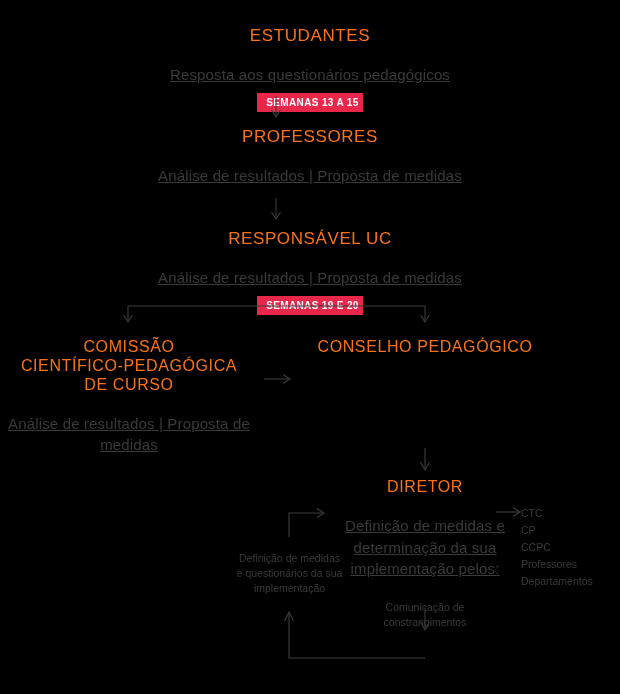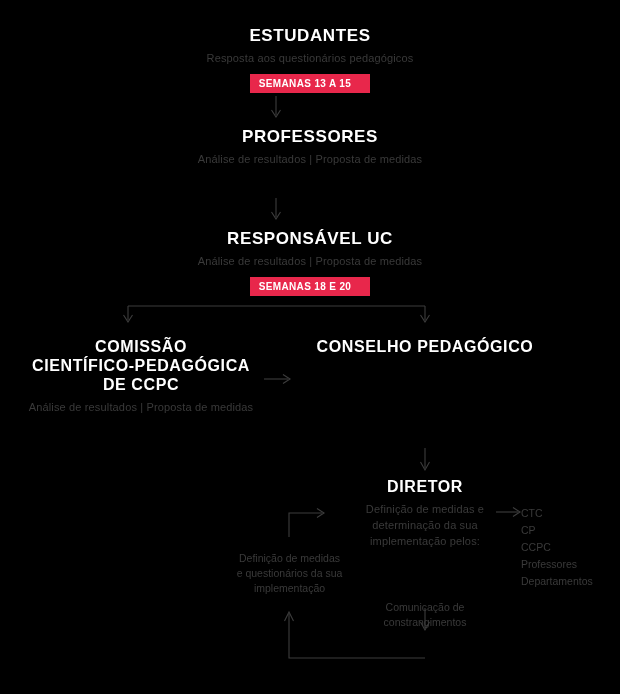--- a/index.html
+++ b/index.html
@@ -10,42 +10,43 @@
   #page {
     position: relative;
     width: 620px;
     height: 694px;
     background: #000000;
     font-family: "Liberation Sans", sans-serif;
     overflow: hidden;
   }
   .node { position: absolute; text-align: center; }
   .title {
-    color: #ffffff;
-    font-weight: bold;
+    color: #f97316;
+    font-weight: normal;
     letter-spacing: 0.6px;
     line-height: 1.18;
   }
   .t-lg { font-size: 17px; }
   .t-md { font-size: 16px; }
   .sub {
     color: #3a3a3a;
-    font-size: 11px;
+    font-size: 15px;
     line-height: 1.45;
-    margin-top: 5px;
+    margin-top: 18px;
     letter-spacing: 0.15px;
+    text-decoration: underline;
   }
   .badge {
     display: inline-block;
     background: #e8274b;
     color: #ffffff;
     font-size: 10px;
     font-weight: bold;
     letter-spacing: 0.35px;
-    padding: 4px 19px 4px 9px;
+    padding: 4px 4px 4px 9px;
     margin-top: 7px;
     white-space: nowrap;
   }
   .list {
     position: absolute;
     color: #3a3a3a;
     font-size: 10.5px;
     line-height: 1.62;
     text-align: left;
   }
@@ -82,35 +83,35 @@
   </div>
 
   <svg class="conn" width="620" height="694">
     <line class="ln" x1="276" y1="198" x2="276" y2="217"></line>
     <path class="ln" d="M271.5 212 L276 219 L280.5 212"></path>
   </svg>
 
   <div class="node" style="left:60px; top:229px; width:500px;">
     <div class="title t-lg">RESPONSÁVEL UC</div>
     <div class="sub">Análise de resultados  |  Proposta de medidas</div>
-    <div class="badge">SEMANAS 18 E 20</div>
+    <div class="badge">SEMANAS 19 E 20</div>
   </div>
 
   <svg class="conn" width="620" height="694">
     <path class="ln" d="M128 306 L425 306"></path>
     <path class="ln" d="M128 306 L128 320"></path>
     <path class="ln" d="M425 306 L425 320"></path>
     <path class="ln" d="M123.5 315 L128 322 L132.5 315"></path>
     <path class="ln" d="M420.5 315 L425 322 L429.5 315"></path>
   </svg>
 
-  <div class="node" style="left:20px; top:338px; width:242px;">
+  <div class="node" style="left:8px; top:338px; width:242px;">
     <div class="title t-md">COMISSÃO</div>
     <div class="title t-md">CIENTÍFICO-PEDAGÓGICA</div>
-    <div class="title t-md">DE CCPC</div>
+    <div class="title t-md">DE CURSO</div>
     <div class="sub">Análise de resultados  |  Proposta de medidas</div>
   </div>
 
   <svg class="conn" width="620" height="694">
     <line class="ln" x1="264" y1="379" x2="288" y2="379"></line>
     <path class="ln" d="M283 374.5 L290 379 L283 383.5"></path>
   </svg>
 
   <div class="node" style="left:300px; top:338px; width:250px;">
     <div class="title t-md">CONSELHO PEDAGÓGICO</div>

